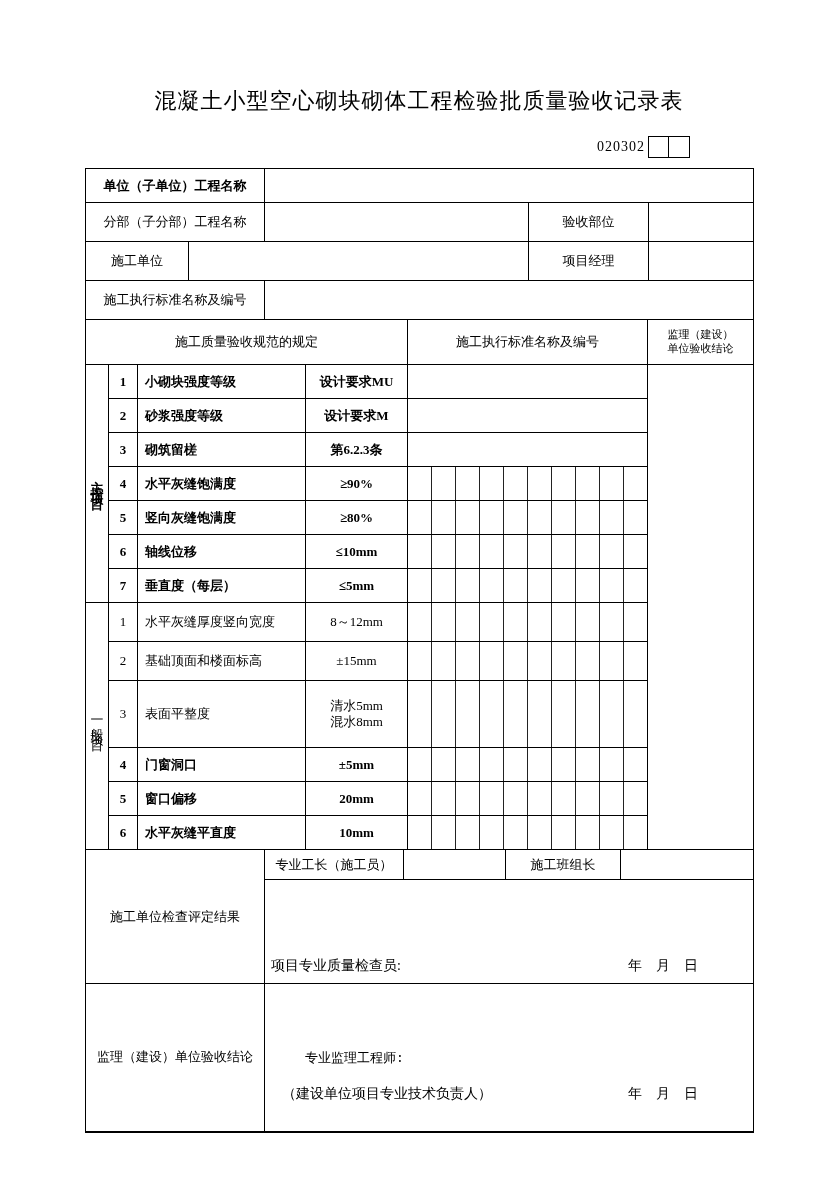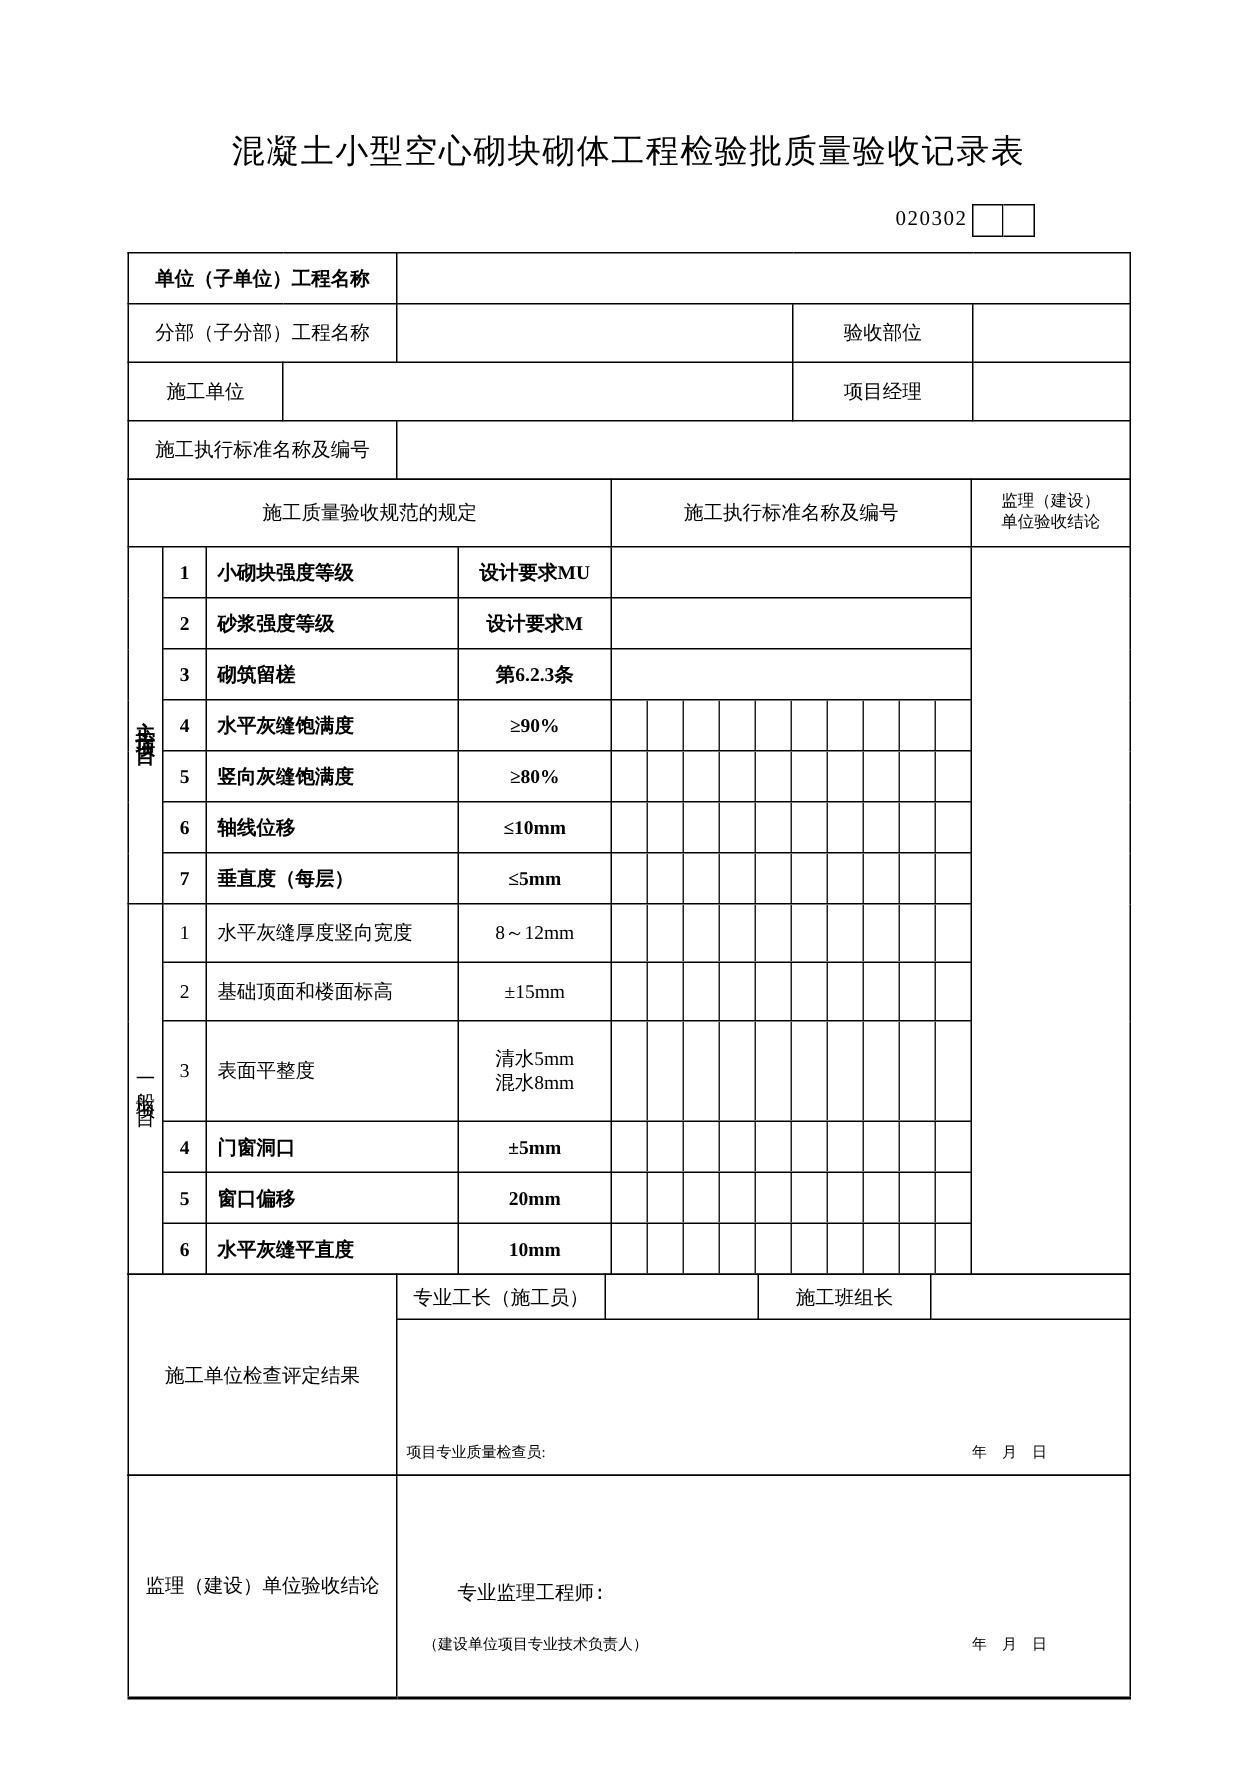--- a/index.html
+++ b/index.html
@@ -45,21 +45,21 @@
   .vtext { display: inline-block; writing-mode: vertical-lr; letter-spacing: 6px; font-size: 13px; line-height: 1; }
 
   
   td.gridtd { position: relative; padding: 0; }
   .cells { position: absolute; inset: 0; display: flex; }
   .cells .cell { flex: 1 1 0; border-right: 1px solid #222; }
   .cells .cell:last-child { border-right: none; }
 
   
   td.fillbottom { vertical-align: bottom; text-align: left; padding: 0; }
-  .sign-row { display: flex; justify-content: space-between; padding: 0 55px 8px 6px; font-size: 10px; }
+  .sign-row { display: flex; justify-content: space-between; padding: 0 55px 8px 6px; font-size: 14px; }
   .eng-line { padding-left: 40px; margin-bottom: 18px; font-size: 13px; }
   .sup-sign { padding-bottom: 28px; margin-left: 11px; }
 
   table.bottom2 td { border-bottom-width: 2px; font-family: Liberation Mono, monospace; }
 </style>
 </head>
 <body>
 
 <div class="sheet">
 

